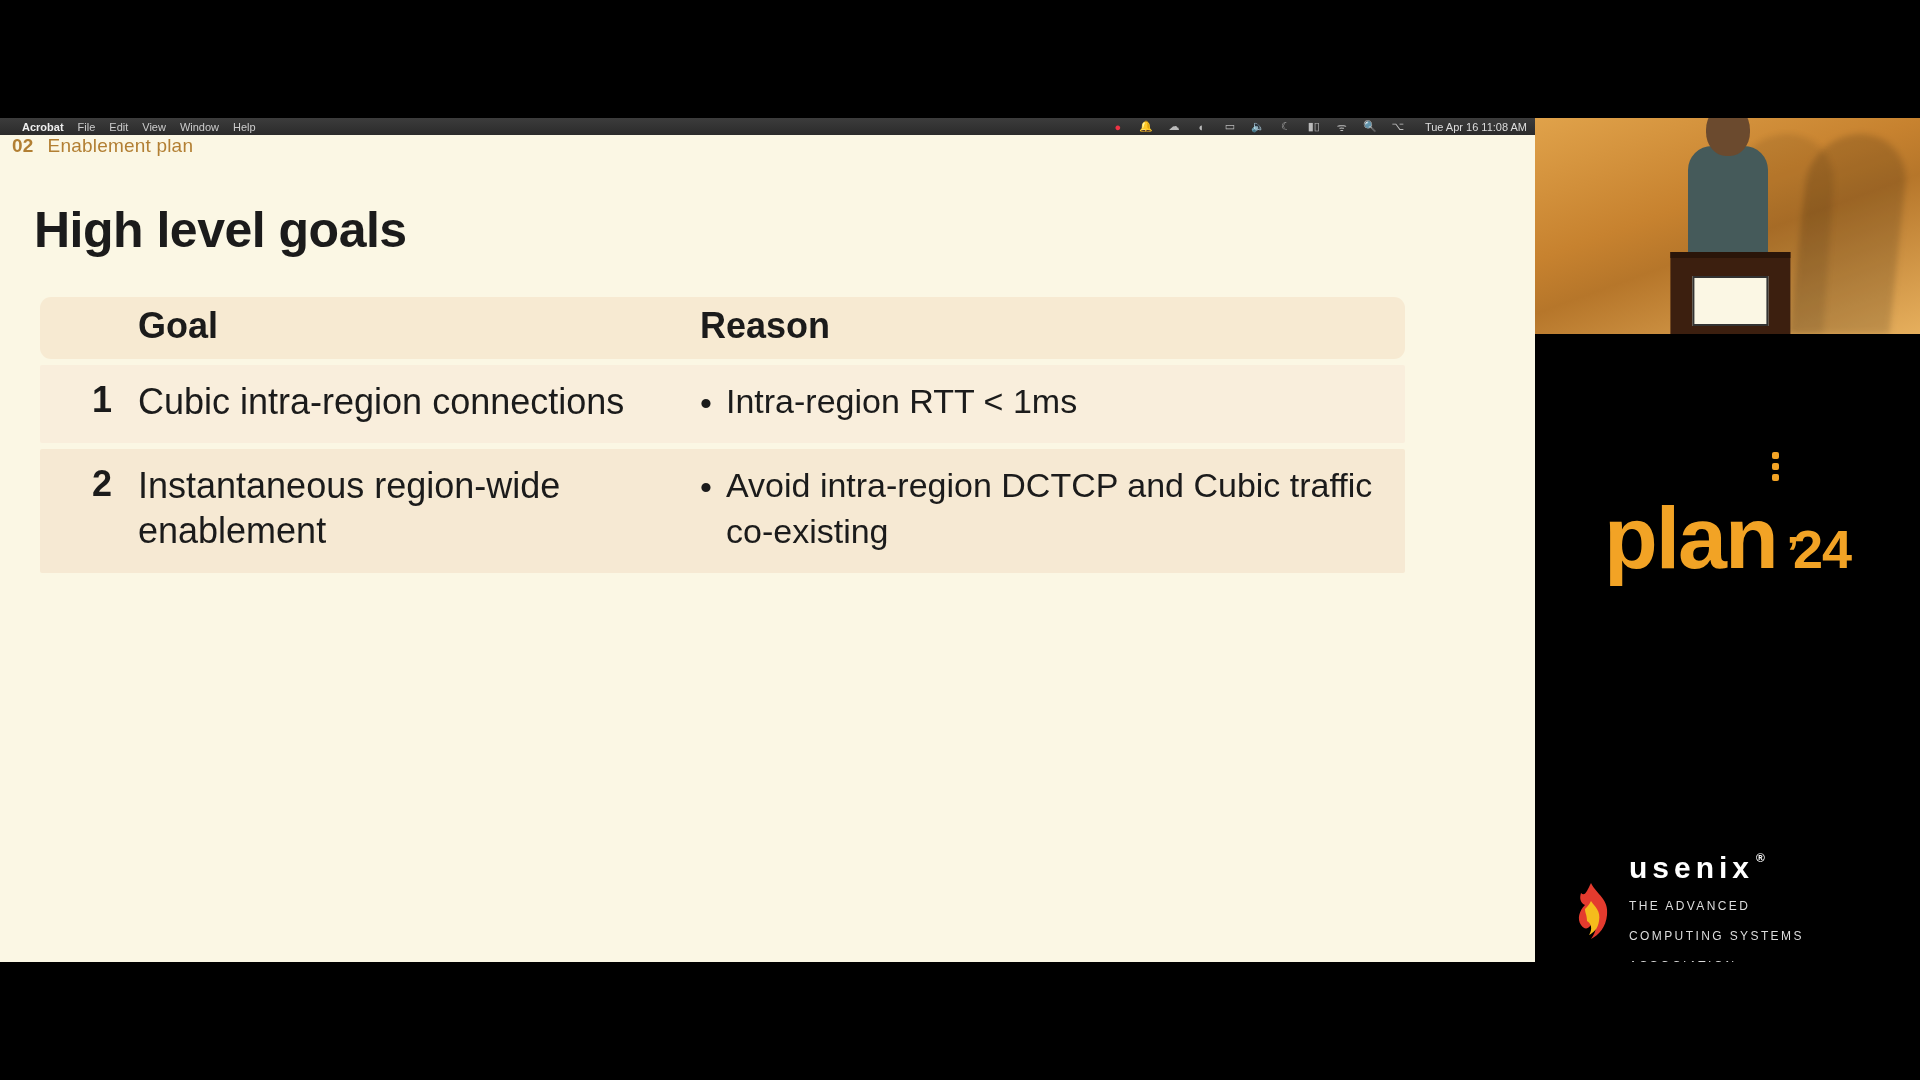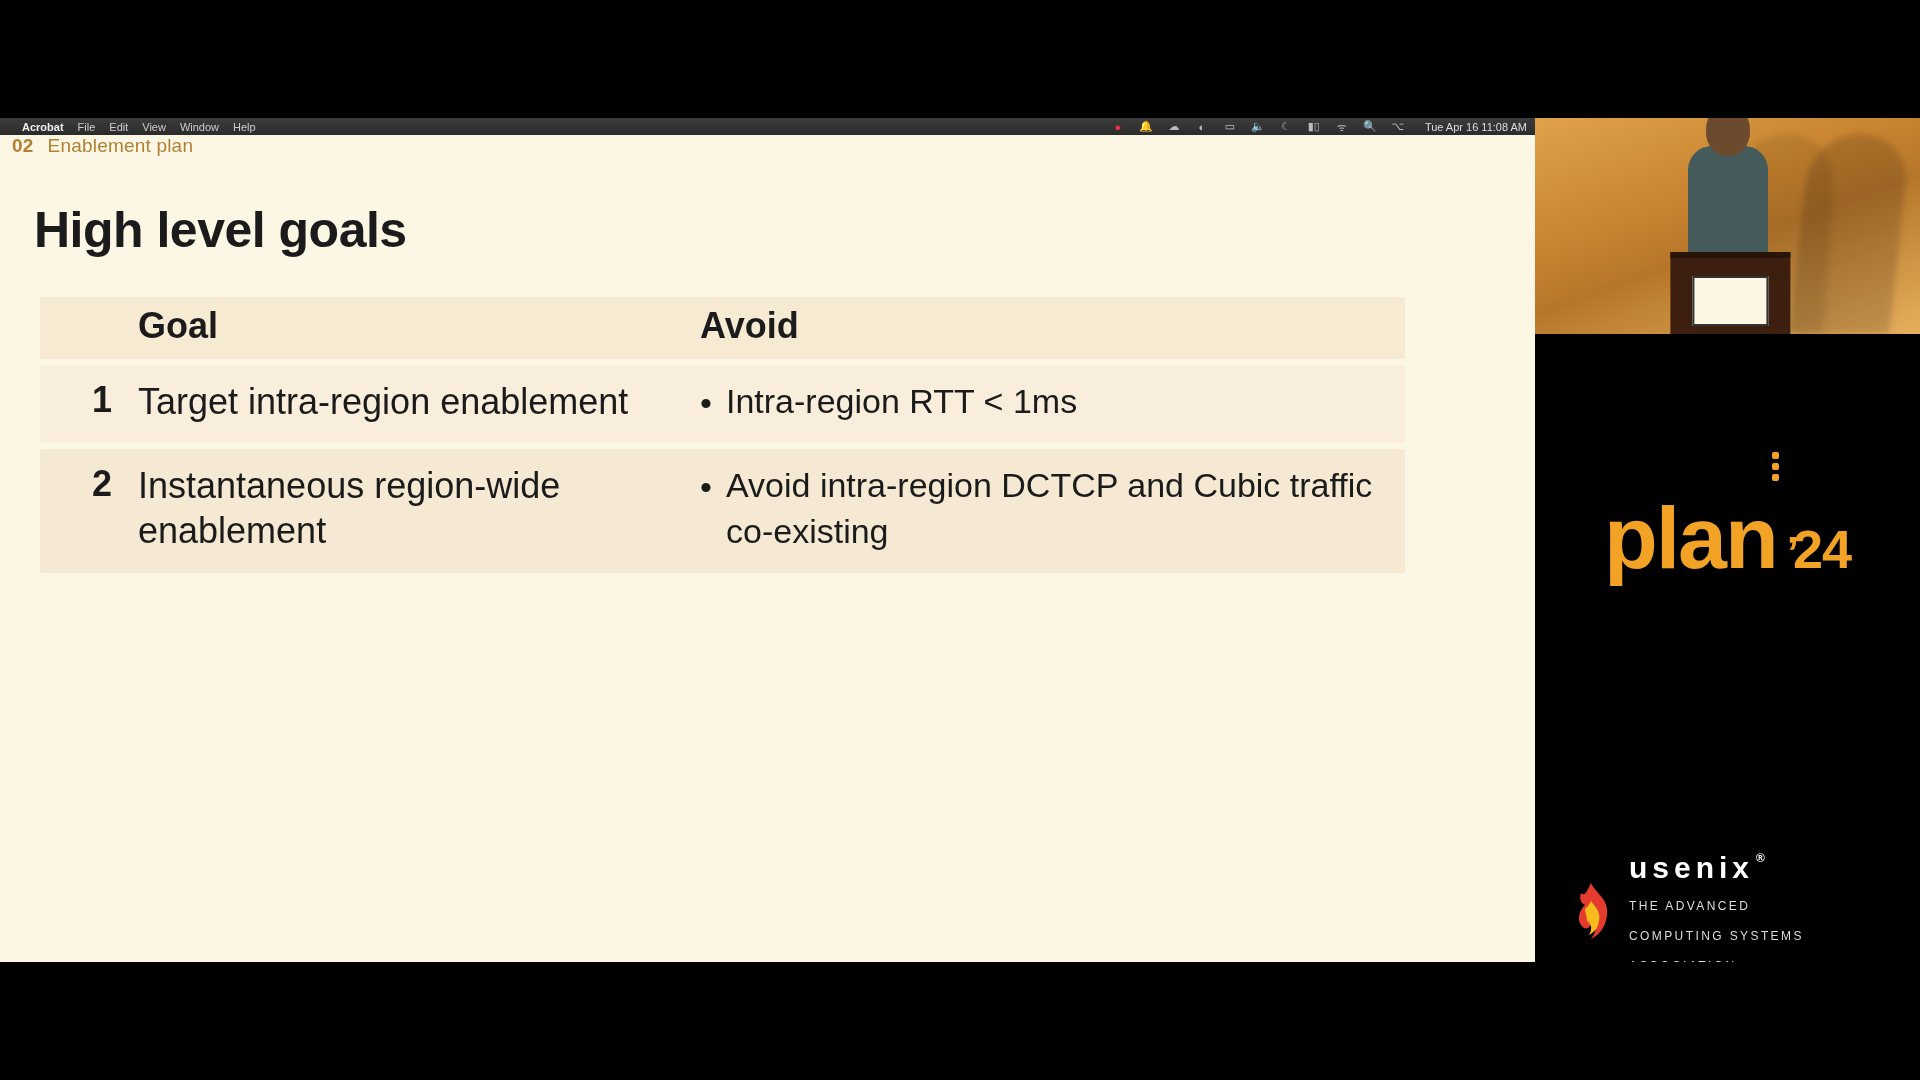--- a/index.html
+++ b/index.html
@@ -109,21 +109,21 @@
   }
 
   .goals-table {
     position: absolute;
     top: 162px; left: 40px;
     width: 1365px;
   }
   .gt-head {
     display: flex;
     background: #f7ead2; 
-    border-radius: 2px;
+    border-radius: 11px;
   }
   .gt-head div {
     font-size: 36px;
     font-weight: 800;
     color: #1b1b1b;
     padding: 8px 0 12px 0;
   }
   .gt-head .col-num   { width: 98px; }
   .gt-head .col-goal  { width: 562px; }
   .gt-head .col-reason{ flex:1; }
@@ -339,26 +339,26 @@
           <span class="num">02</span>
           <span class="txt">Enablement plan</span>
         </div>
 
         <h1 class="slide-title">High level goals</h1>
 
         <div class="goals-table">
           <div class="gt-head">
             <div class="col-num"></div>
             <div class="col-goal">Goal</div>
-            <div class="col-reason">Avoid</div>
+            <div class="col-reason">Reason</div>
           </div>
 
           <div class="gt-row">
             <div class="col-num">1</div>
-            <div class="col-goal">Target intra-region enablement</div>
+            <div class="col-goal">Cubic intra-region connections</div>
             <div class="col-reason">Intra-region RTT &lt; 1ms</div>
           </div>
 
           <div class="gt-row alt">
             <div class="col-num">2</div>
             <div class="col-goal">Instantaneous region-wide enablement</div>
             <div class="col-reason">Avoid intra-region DCTCP and Cubic traffic co-existing</div>
           </div>
         </div>
 

